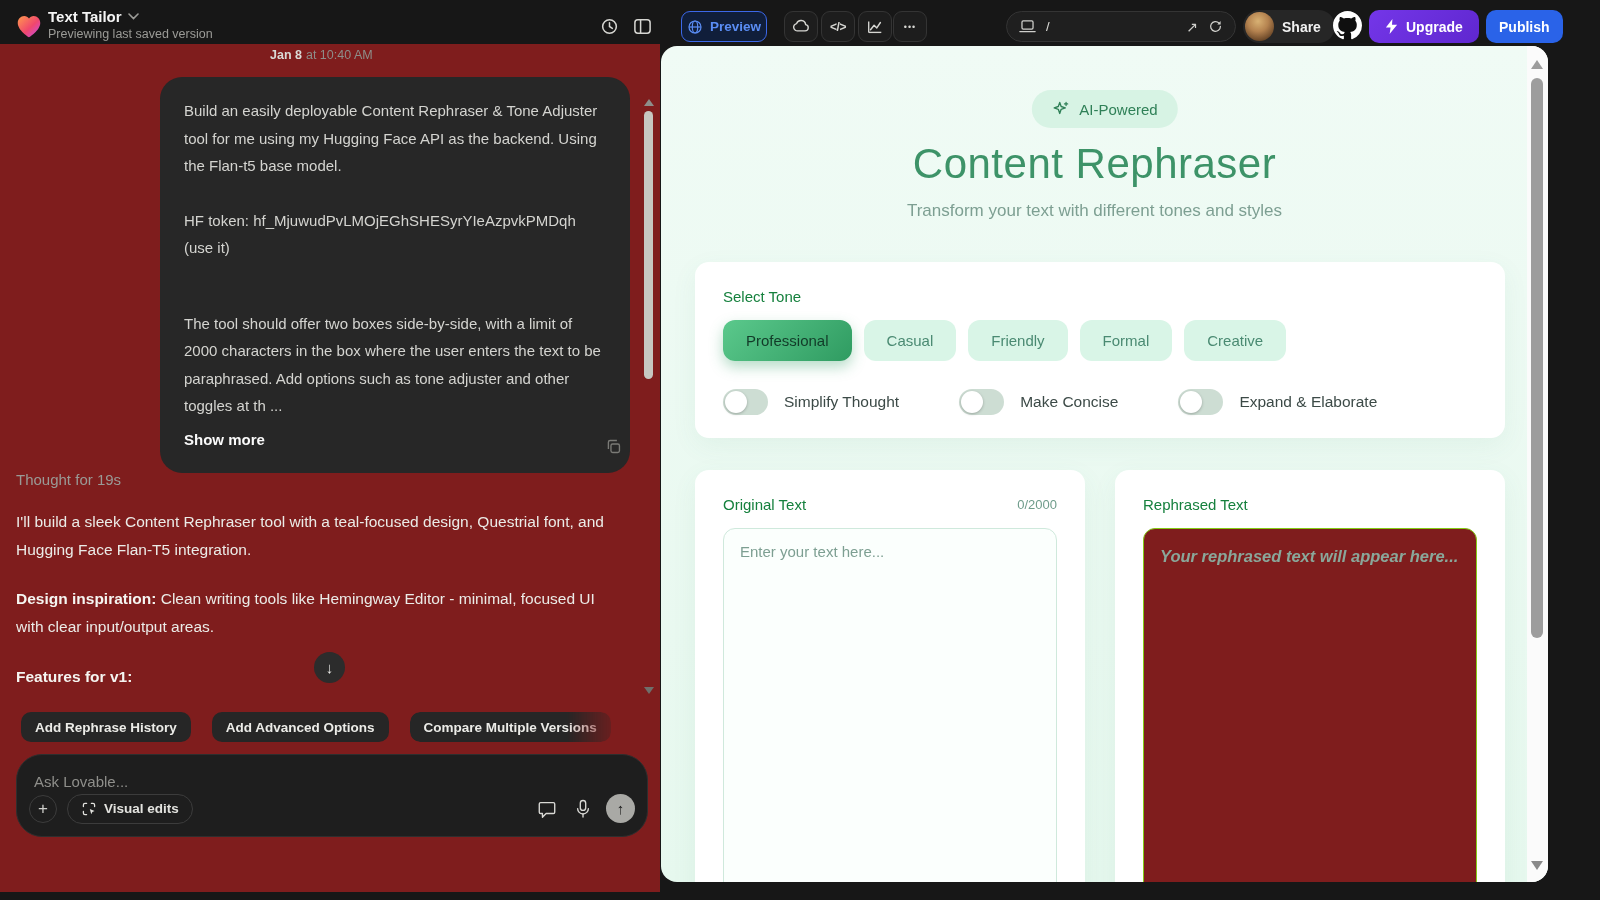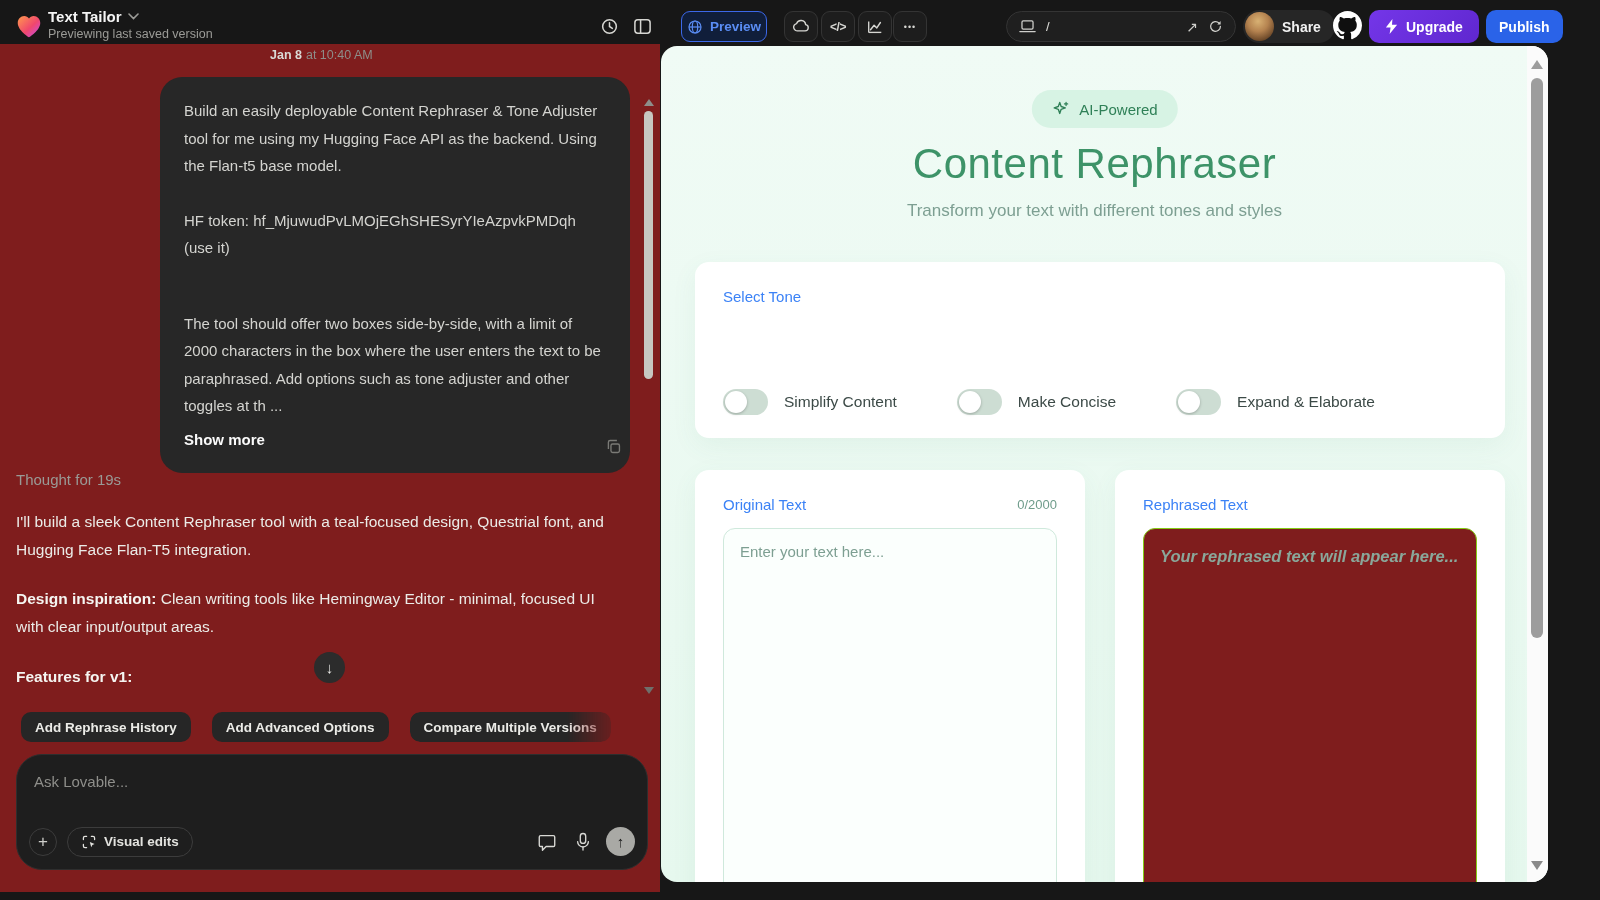--- a/index.html
+++ b/index.html
@@ -55,21 +55,21 @@
   .resp b { font-weight:700; color:#f5f5f1; }
   .r1 { top:464px; } .r2 { top:541px; } .r3 { top:619px; font-weight:700; color:#f5f5f1; }
   .scrolldown { position:absolute; left:314px; top:608px; width:31px; height:31px; border-radius:50%;
                 background:#2c2c2c; color:#e8e8e4; display:flex; align-items:center; justify-content:center;
                 font-size:15px; cursor:pointer; }
   .chips { position:absolute; left:21px; top:668px; display:flex; gap:21px; }
   .chip { height:30px; padding:0 14px; background:#262626; border-radius:10px; color:#ebebe7;
           font-size:13.5px; font-weight:700; display:flex; align-items:center; white-space:nowrap; cursor:pointer; }
   .chip:last-child { -webkit-mask-image:linear-gradient(90deg,#000 78%,rgba(0,0,0,.25)); 
                      mask-image:linear-gradient(90deg,#000 78%,rgba(0,0,0,.25)); }
-  .composer { position:absolute; left:16px; top:710px; width:632px; height:116px; border-radius:26px;
+  .composer { position:absolute; left:16px; top:710px; width:632px; height:83px; border-radius:26px;
               background:#1e1e1e; border:1px solid #2e2e2e; }
   .ask-input { position:absolute; left:17px; top:18px; width:560px; background:transparent; border:none;
                outline:none; color:#e5e5e1; font-size:15px; font-family:"Liberation Sans",sans-serif; }
   .ask-input::placeholder { color:#8f8f8b; }
   .composer-row { position:absolute; left:12px; right:12px; bottom:12px; height:31px;
                   display:flex; align-items:center; }
   .plus-btn { width:28px; height:28px; border-radius:50%; border:1px solid #3c3c3c; color:#cfcfcb;
               display:flex; align-items:center; justify-content:center; font-size:17px; cursor:pointer; }
   .vedits { height:30px; margin-left:10px; padding:0 13px; border-radius:15px; border:1px solid #3c3c3c;
             display:flex; align-items:center; gap:7px; color:#e3e3df; font-size:13.5px; font-weight:600; cursor:pointer; }
@@ -90,21 +90,21 @@
   .preview-win { position:absolute; left:661px; top:46px; width:887px; height:836px; border-radius:16px;
                  overflow:hidden; background:linear-gradient(180deg,#f0fbf5 0%, #e6f8ee 100%); }
   .badge { position:absolute; left:50%; top:44px; transform:translateX(-50%); height:38px; padding:10px 20px;
            border-radius:19px; background:#d7f3e4; display:flex; align-items:center; gap:9px;
            color:#2f8057; font-size:15px; }
   .pv-title { position:absolute; left:0; top:94px; width:867px; text-align:center; color:#3d9368;
               font-size:42px; font-weight:400; letter-spacing:.5px; }
   .pv-sub { position:absolute; left:0; top:155px; width:867px; text-align:center; color:#7d9f92; font-size:17px; }
   .card { position:absolute; background:#ffffff; border-radius:14px; box-shadow:0 8px 26px rgba(70,140,110,.07); }
   .tone-card { left:34px; top:216px; width:810px; height:176px; }
-  .sec-label { color:#3b82f6; font-size:15px; }
+  .sec-label { color:#15803d; font-size:15px; }
   .tone-label { position:absolute; left:28px; top:26px; }
   .tone-pills { position:absolute; left:28px; top:58px; display:flex; gap:12px; }
   .tpill { height:41px; padding:0 23px; border-radius:12px; background:#d9f5e7; color:#4a8a72; font-size:15px;
            display:flex; align-items:center; cursor:pointer; }
   .tpill.sel { background:linear-gradient(135deg,#5bc98c,#2f9b61); color:#12382ableue; color:#123A28;
                box-shadow:0 6px 14px rgba(47,155,97,.35); }
   .toggles { position:absolute; left:28px; top:127px; display:flex; align-items:center; }
   .switch { width:45px; height:26px; border-radius:13px; background:#cdddd3; position:relative; cursor:pointer; }
   .knob { position:absolute; left:2px; top:2px; width:22px; height:22px; border-radius:50%; background:#ffffff;
           box-shadow:0 1px 3px rgba(0,0,0,.25); }
@@ -320,25 +320,32 @@
         <path d="M18 3 v4 M16 5 h4" stroke="#2f8057" stroke-width="1.6" stroke-linecap="round"></path>
       </svg>
       <span>AI-Powered</span>
     </div>
 
     <div class="pv-title">Content Rephraser</div>
     <div class="pv-sub">Transform your text with different tones and styles</div>
 
     <div class="card tone-card">
       <div class="sec-label tone-label">Select Tone</div>
+      <div class="tone-pills">
+        <div class="tpill sel">Professional</div>
+        <div class="tpill">Casual</div>
+        <div class="tpill">Friendly</div>
+        <div class="tpill">Formal</div>
+        <div class="tpill">Creative</div>
+      </div>
       <div class="toggles">
         <div class="switch">
             <div class="knob"></div>
           </div>
-        <span class="tog-label">Simplify Content</span>
+        <span class="tog-label">Simplify Thought</span>
         <div class="switch">
             <div class="knob"></div>
           </div>
         <span class="tog-label">Make Concise</span>
         <div class="switch">
             <div class="knob"></div>
           </div>
         <span class="tog-label last">Expand &amp; Elaborate</span>
       </div>
     </div>

